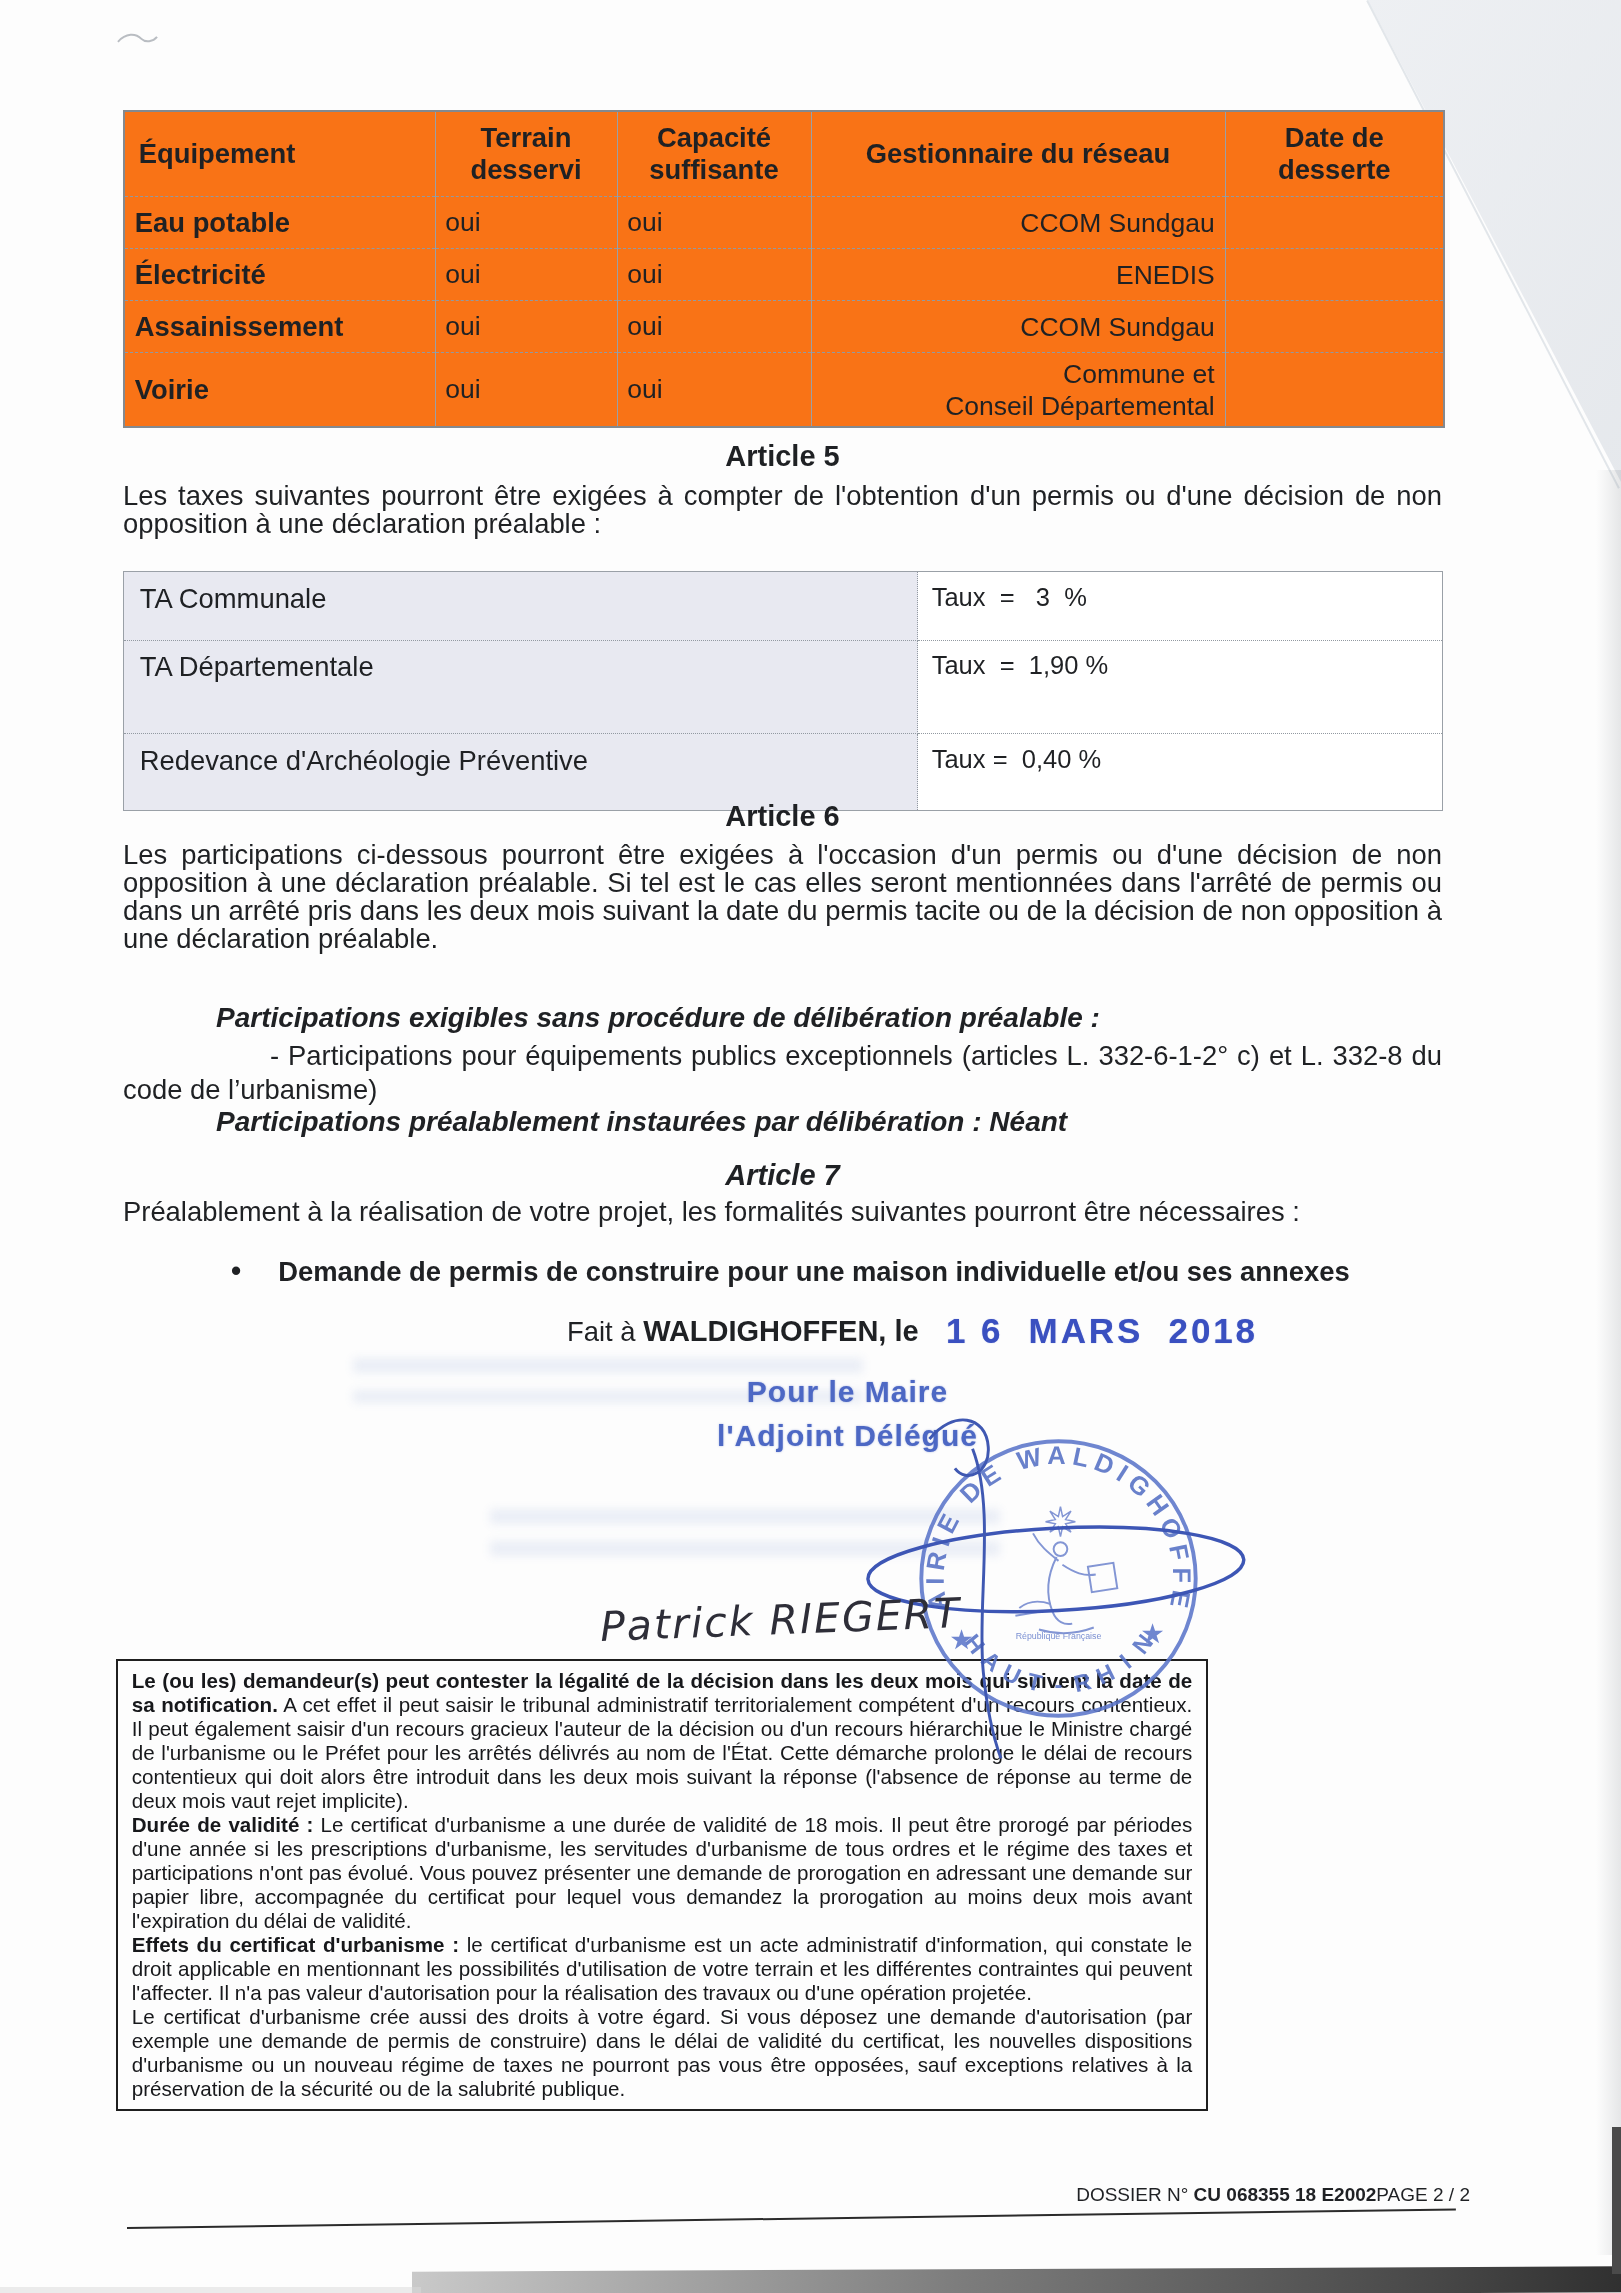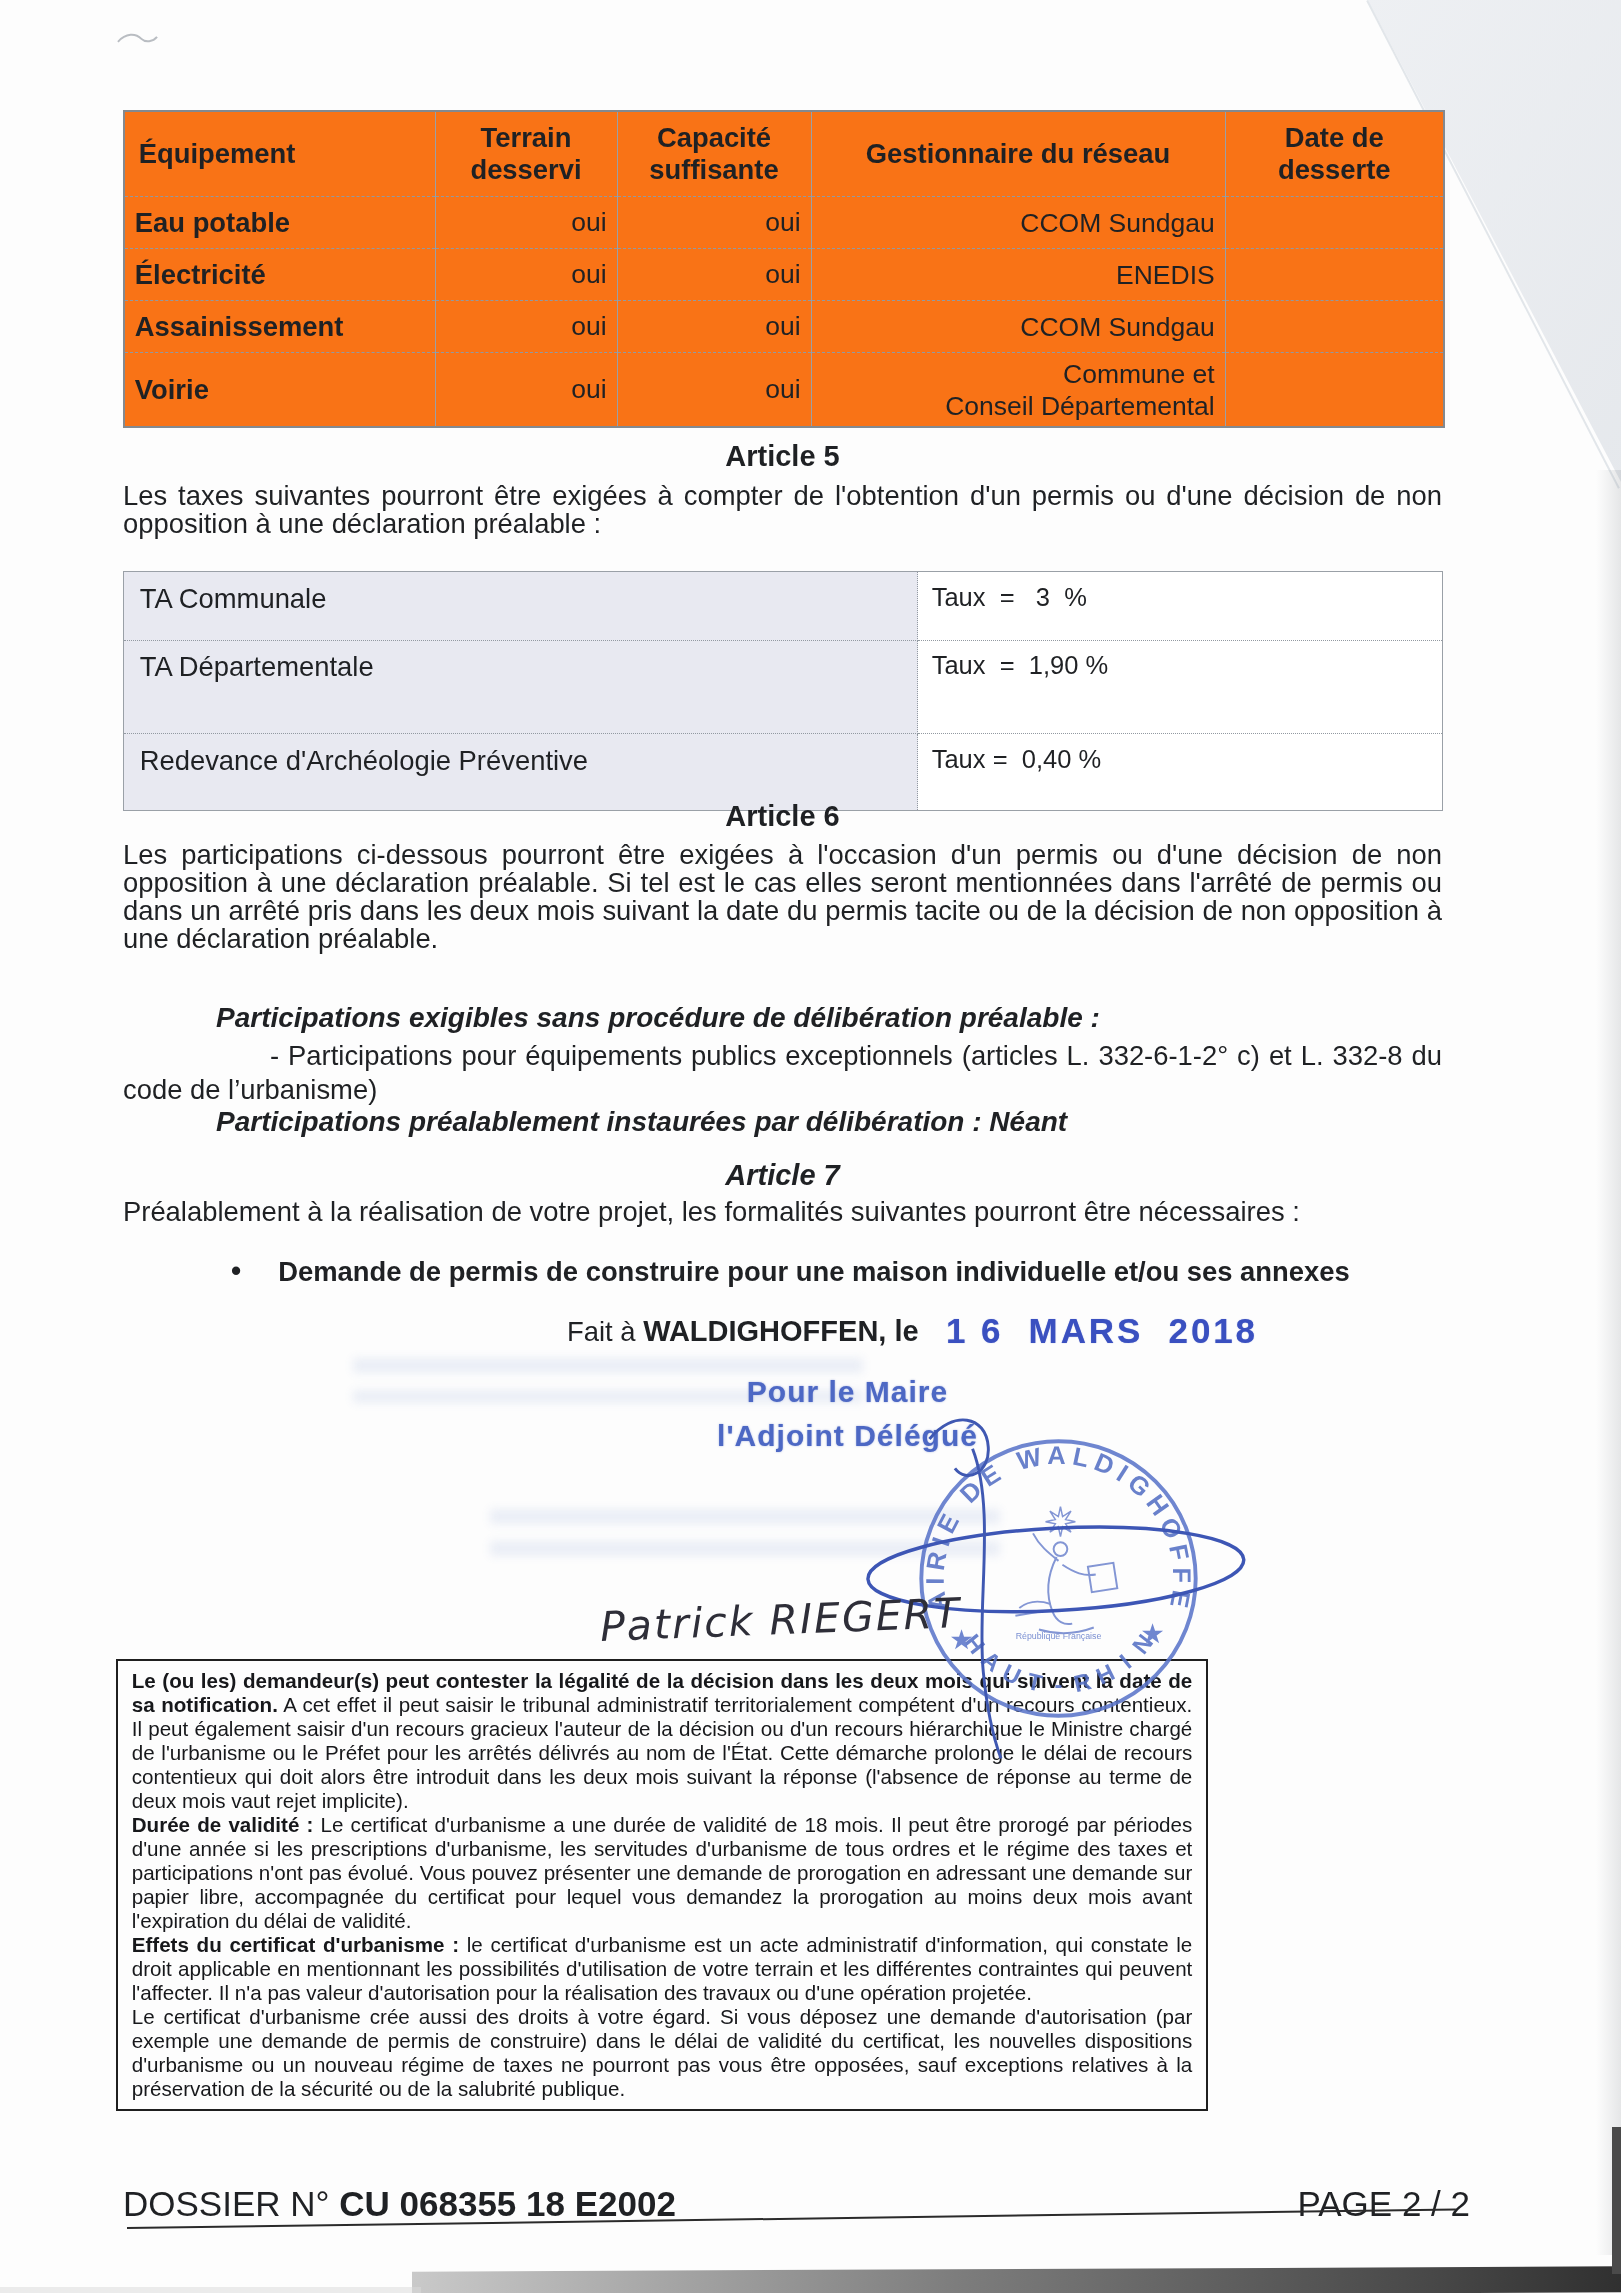--- a/index.html
+++ b/index.html
@@ -6,21 +6,21 @@
   .page{position:relative;width:1621px;height:2294px;background:#fdfdfd;overflow:hidden;
         font-family:"Liberation Sans",sans-serif;color:#1f2124;}
   .abs{position:absolute;}
   
   table.equip{border-collapse:collapse;table-layout:fixed;width:1319px;border:2px solid #84898f;background:#f97316;}
   table.equip th,table.equip td{border-left:1px solid #9aa0a7;border-right:1px solid #9aa0a7;
         border-top:1px dashed #9299a1;border-bottom:1px dashed #9299a1;padding:2px 9.8px;}
   table.equip th{font-size:27.4px;font-weight:bold;text-align:center;white-space:pre-line;line-height:32px;height:80px;vertical-align:middle;}
   table.equip th.left{text-align:left;padding-left:13.7px;}
   td.ename{font-weight:bold;font-size:27.4px;text-align:left;padding-left:13.7px;}
-  td.eval{font-size:26.5px;text-align:right;}
+  td.eval{font-size:26.5px;text-align:left;}
   td.egest{font-size:26.5px;text-align:right;white-space:pre-line;line-height:32px;}
   tr.r1 td{height:47px;} tr.r2 td{height:47px;} tr.r3 td{height:47px;} tr.r4 td{height:69px;}
   
   .art-title{width:1319px;text-align:center;font-weight:bold;font-size:29px;}
   .italic{font-style:italic;}
   .para{width:1319px;font-size:27.4px;line-height:28px;text-align:justify;}
   .part-head{width:1319px;font-size:28px;font-weight:bold;font-style:italic;padding-left:93px;box-sizing:border-box;}
   .part-item{width:1319px;font-size:27.4px;line-height:34px;text-indent:147px;text-align:justify;}
   .bullet-line{width:1319px;font-size:27.4px;font-weight:bold;}
   .bullet-dot{display:inline-block;margin-left:108px;margin-right:37px;font-size:29px;}
@@ -37,21 +37,21 @@
               text-shadow:0 0 1px rgba(60,82,194,.55);vertical-align:-2px;margin-left:27.4px;}
   .role-stamp{width:451px;text-align:center;color:#4d68c4;font-weight:bold;font-size:30px;line-height:44px;
               text-shadow:0 0 2px rgba(77,104,196,.5);letter-spacing:1px;}
   .signature-name{font-size:41px;letter-spacing:2px;color:#2e2e38;transform:rotate(-2.2deg);
                   font-style:italic;font-family:"DejaVu Sans",sans-serif;}
   
   .legal{box-sizing:border-box;width:1092px;border:2px solid #1f1f1f;padding:7.8px 13.7px;background:transparent;}
   .legal p{margin:0;font-size:20.6px;line-height:24px;text-align:justify;color:#17181b;}
   .legal b{font-weight:bold;}
   
-  .footer-row{width:1347px;display:flex;justify-content:space-between;font-size:35px;}
+  .footer-row{width:1347px;display:flex;justify-content:flex-end;font-size:19px;}
   .fr-bold{font-weight:bold;}
   .footer-rule{width:1329px;border-top:2px solid #2b2b2b;transform:rotate(-0.8deg);transform-origin:left center;}
   
   .fold{top:0;right:0;width:338px;height:524px;background:linear-gradient(to bottom right,#eff1f4,#e5e8ec);
         clip-path:polygon(25% 0,100% 0,100% 92%);}
   .fold-line{left:1368px;top:0;width:549px;height:2px;background:#e2e6ea;transform:rotate(62.7deg);transform-origin:left top;}
   .edge-r{right:0;top:470px;bottom:39px;width:25.5px;background:linear-gradient(to right,rgba(0,0,0,0),rgba(120,125,132,.18));}
   .band{left:412px;right:0;bottom:0;height:25.5px;transform:skewY(-0.25deg);
         background:linear-gradient(to right,#c9c9c9,#7d7d7d 45%,#474747 85%,#303030);}
   .band-light{left:0;bottom:0;width:421px;height:6.9px;background:#d9d9d9;opacity:.5;}

